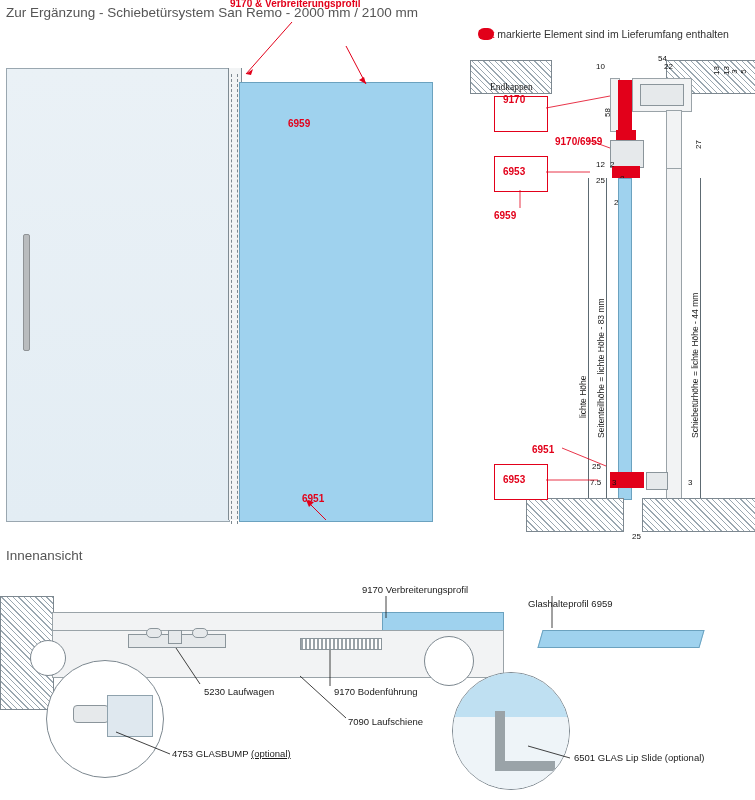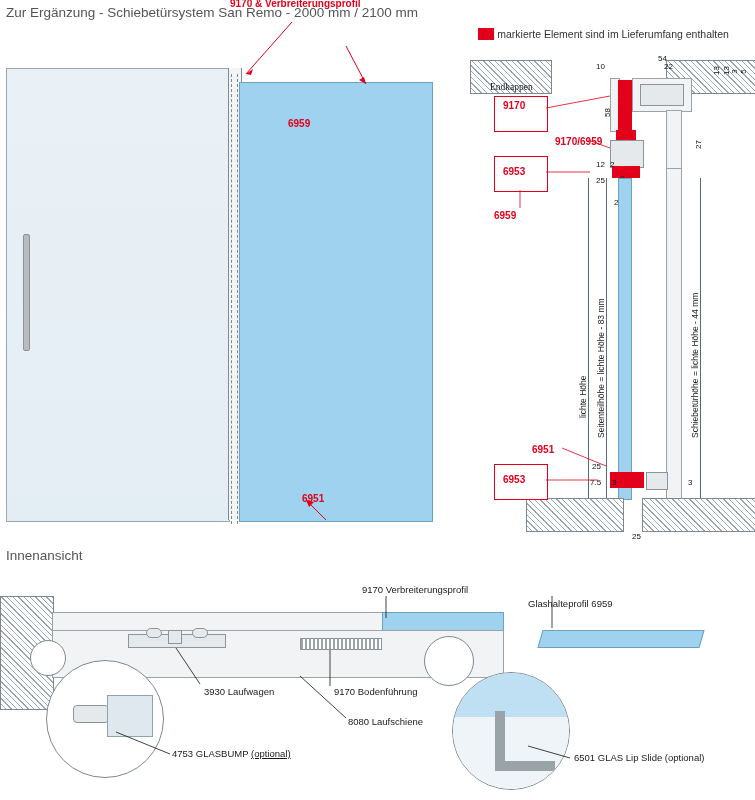--- a/index.html
+++ b/index.html
@@ -14,21 +14,21 @@
   .abs{position:absolute;}
   
   #title{
     left:6px;top:4px;width:470px;
     font-size:13.5px;line-height:18px;color:#555;
   }
   #legend{
     left:478px;top:28px;width:275px;
     font-size:10.5px;color:#333;
   }
-  #legend .red{color:#e2001a;font-weight:normal;}
+  #legend .red{color:#e2001a;font-weight:normal;border-radius:6px;}
   
   #elev{left:6px;top:68px;width:455px;height:455px;padding-left:32px;}
   .panel-left{
     position:absolute;left:0;top:0;width:222px;height:452px;
     background:linear-gradient(180deg,#eaf1f6 0%,#e3edf4 100%);
     border:1px solid #9aa7b0;
   }
   .panel-left .handle{
     position:absolute;left:16px;top:165px;width:5px;height:115px;
     background:#b9bcbe;border:1px solid #8f9396;border-radius:2px;
@@ -140,21 +140,21 @@
   <div class="abs dimtxt" style="left:126px;top:128px;">25</div>
   <div class="abs dimtxt" style="left:150px;top:126px;">8</div>
   <div class="abs dimtxt" style="left:144px;top:150px;">25</div>
   <div class="abs dimtxt" style="left:124px;top:166px;"></div>
   <div class="abs dimtxt" style="left:140px;top:166px;"></div>
   <div class="abs dimtxt" style="left:150px;top:166px;"></div>
   <div class="abs dimtxt" style="left:166px;top:166px;"></div>
 
   <div class="abs lbl" style="left:20px;top:34px;font-family:Liberation Serif, serif;">Endkappen</div>
   <div class="abs redbox" style="left:24px;top:48px;width:52px;height:34px;"></div>
-  <div class="abs rlab" style="left:33px;top:52px;">9170</div>
+  <div class="abs rlab" style="left:33px;top:46px;">9170</div>
   <div class="abs redbox" style="left:24px;top:108px;width:52px;height:34px;"></div>
   <div class="abs rlab" style="left:33px;top:118px;">6953</div>
   <div class="abs rlab" style="left:24px;top:162px;">6959</div>
   <div class="abs rlab" style="left:85px;top:88px;">9170/6959</div>
 
   <svg class="abs" style="left:0px;top:0px;width:285px;height:200px;">
     <rect x="24" y="48" width="52" height="0" fill="none"></rect>
     <line x1="76" y1="60" x2="140" y2="48" stroke="#e2001a" stroke-width="0.8"></line>
     <line x1="76" y1="124" x2="120" y2="124" stroke="#e2001a" stroke-width="0.8"></line>
     <line x1="50" y1="160" x2="50" y2="142" stroke="#e2001a" stroke-width="0.8"></line>
@@ -229,18 +229,18 @@
     <line x1="552" y1="18" x2="552" y2="50" stroke="#111" stroke-width="0.8"></line>
     <line x1="200" y1="106" x2="176" y2="70" stroke="#111" stroke-width="0.8"></line>
     <line x1="330" y1="108" x2="330" y2="72" stroke="#111" stroke-width="0.8"></line>
     <line x1="346" y1="140" x2="300" y2="98" stroke="#111" stroke-width="0.8"></line>
     <line x1="170" y1="176" x2="116" y2="154" stroke="#111" stroke-width="0.8"></line>
     <line x1="570" y1="180" x2="528" y2="168" stroke="#111" stroke-width="0.8"></line>
   </svg>
 
   <div class="abs lbl" style="left:362px;top:6px;">9170 Verbreiterungsprofil</div>
   <div class="abs lbl" style="left:528px;top:20px;">Glashalteprofil 6959</div>
-  <div class="abs lbl" style="left:204px;top:108px;">3930 Laufwagen</div>
+  <div class="abs lbl" style="left:204px;top:108px;">5230 Laufwagen</div>
   <div class="abs lbl" style="left:334px;top:108px;">9170 Bodenführung</div>
-  <div class="abs lbl" style="left:348px;top:138px;">8080 Laufschiene</div>
+  <div class="abs lbl" style="left:348px;top:138px;">7090 Laufschiene</div>
   <div class="abs lbl" style="left:172px;top:170px;"><span>4753 GLASBUMP</span> <u>(optional)</u></div>
   <div class="abs lbl" style="left:574px;top:174px;">6501 GLAS Lip Slide (optional)</div>
 </div>
 
 </body></html>

